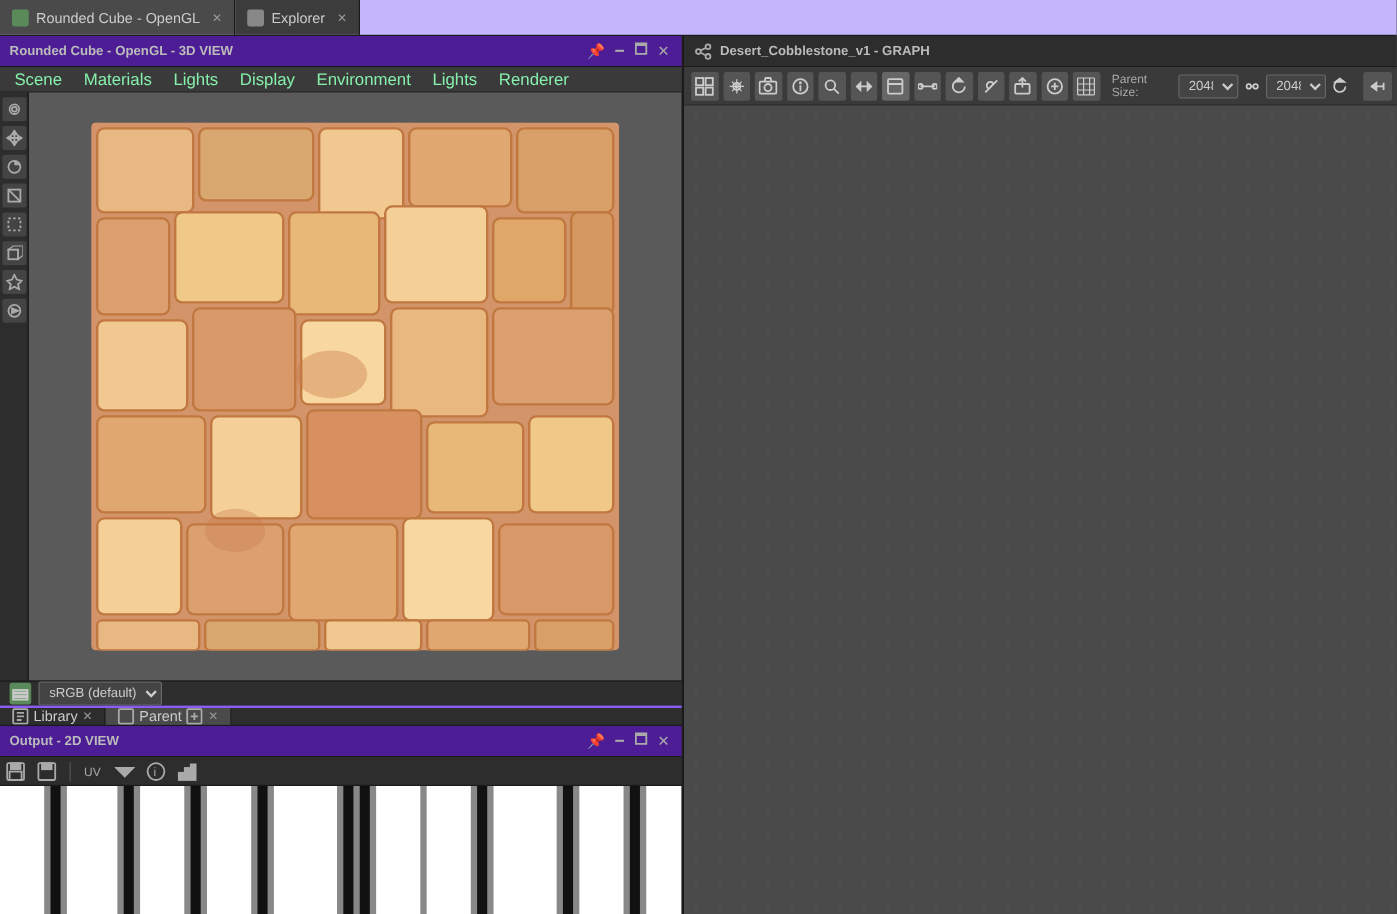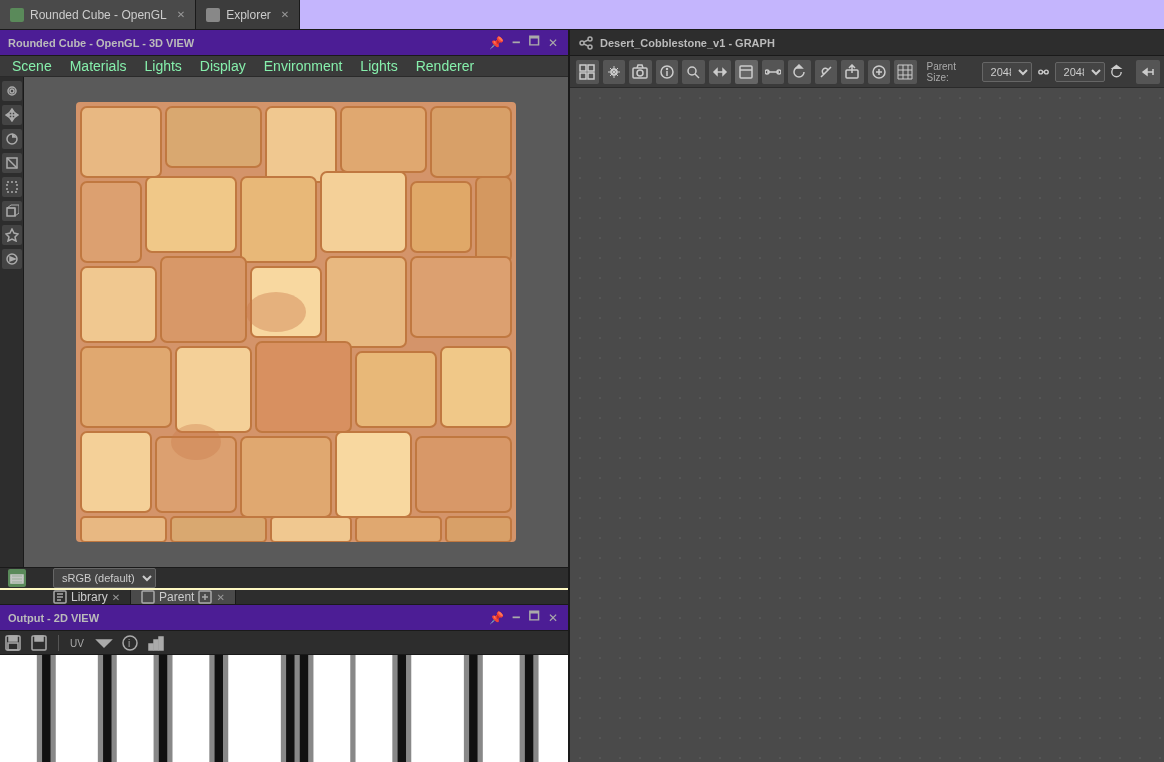--- a/index.html
+++ b/index.html
@@ -35,24 +35,24 @@
     .left-toolbar { width: 24px; background: #2d2d2d; display: flex; flex-direction: column; align-items: center; padding: 4px 0; gap: 4px; border-right: 1px solid #1a1a1a; }
     .toolbar-btn { width: 20px; height: 20px; background: #444; border-radius: 2px; display: flex; align-items: center; justify-content: center; cursor: pointer; font-size: 9px; color: #aaa; }
     .toolbar-btn svg { width: 14px; height: 14px; }
 
     
     .viewport-area { display: flex; flex: 1; }
     .viewport { flex: 1; position: relative; overflow: hidden; }
 
     
     .color-bar { display: flex; align-items: center; background: #2d2d2d; height: 28px; padding: 0 8px; border-top: 1px solid #1a1a1a; gap: 6px; }
-    .color-dropdown { background: #444; border: 1px solid #666; color: #ccc; font-size: 11px; padding: 2px 4px; border-radius: 2px; margin-left: 21px; }
-
-    
-    .bottom-tabs-bar { display: flex; align-items: flex-start; background: #2d2d2d; height: 26px; border-top: 2px solid #fef9c3; border-bottom: 1px solid #1a1a1a; padding-left: 43px; }
+    .color-dropdown { background: #444; border: 1px solid #666; color: #ccc; font-size: 11px; padding: 2px 4px; border-radius: 2px; }
+
+    
+    .bottom-tabs-bar { display: flex; align-items: flex-start; background: #2d2d2d; height: 26px; border-top: 2px solid #8b5cf6; border-bottom: 1px solid #1a1a1a; }
     .bottom-tab { display: flex; align-items: center; padding: 0 10px; height: 100%; color: #ccc; font-size: 12px; gap: 4px; cursor: pointer; border-right: 1px solid #1a1a1a; }
     .bottom-tab.active { background: #4a4a4a; }
     .bottom-tab-close { color: #999; font-size: 10px; cursor: pointer; }
 
     
     .view-2d { display: flex; flex-direction: column; height: 160px; }
     .view-2d-toolbar { display: flex; align-items: center; background: #2d2d2d; height: 24px; padding: 0 4px; gap: 8px; border-bottom: 1px solid #1a1a1a; }
     .view-2d-preview { flex: 1; background: #555; position: relative; overflow: hidden; }
 
     

